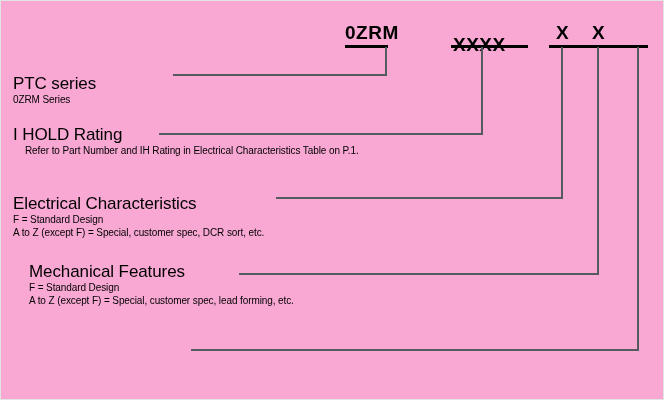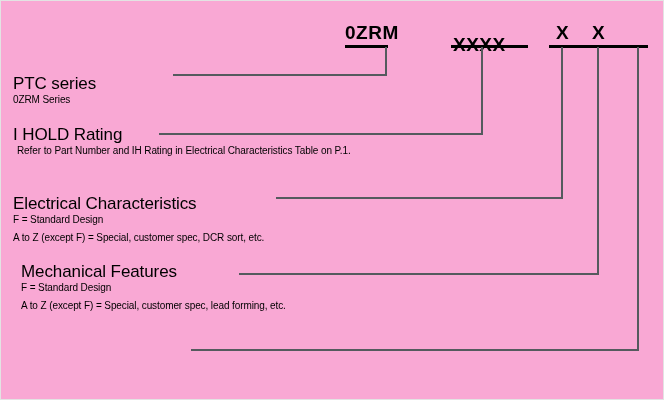--- a/index.html
+++ b/index.html
@@ -49,21 +49,21 @@
     letter-spacing: -0.1px;
   }
   .label-sub {
     font-size: 10px;
     font-weight: 400;
     line-height: 1.25;
     color: #000;
     letter-spacing: -0.1px;
   }
   .label-sub.tight { margin-top: 1px; }
-  .label-sub.gap { margin-top: 5px; }
+  .label-sub.gap { }
 
   
   .hline {
     position: absolute;
     height: 2px;
     background: #555a5e;
   }
   .vline {
     position: absolute;
     width: 2px;
@@ -110,29 +110,29 @@
   <div class="vline" style="left:636px; top:46px; height:304px;"></div>
   <div class="hline" style="left:190px; top:348px; width:448px;"></div>
 
   <div class="label-block" style="left:12px; top:64px;margin-top:9px;">
     <div class="label-title">PTC series</div>
     <div class="label-sub tight">0ZRM Series</div>
   </div>
 
   <div class="label-block" style="left:12px; top:124px;">
     <div class="label-title">I HOLD Rating</div>
-    <div class="label-sub tight" style="margin-left:4px;">Refer to Part Number and IH Rating in Electrical Characteristics Table on P.1.</div>
+    <div class="label-sub tight" style="margin-left:12px;">Refer to Part Number and IH Rating in Electrical Characteristics Table on P.1.</div>
   </div>
 
   <div class="label-block" style="left:12px; top:193px;">
     <div class="label-title">Electrical Characteristics</div>
     <div class="label-sub tight">F = Standard Design</div>
     <div class="label-sub gap">A to Z (except F) = Special, customer spec, DCR sort, etc.</div>
   </div>
 
-  <div class="label-block" style="left:20px; top:261px;">
+  <div class="label-block" style="left:28px; top:261px;">
     <div class="label-title">Mechanical Features</div>
     <div class="label-sub tight">F = Standard Design</div>
     <div class="label-sub gap">A to Z (except F) = Special, customer spec, lead forming, etc.</div>
   </div>
 
 
 </div>
 
 </body></html>

